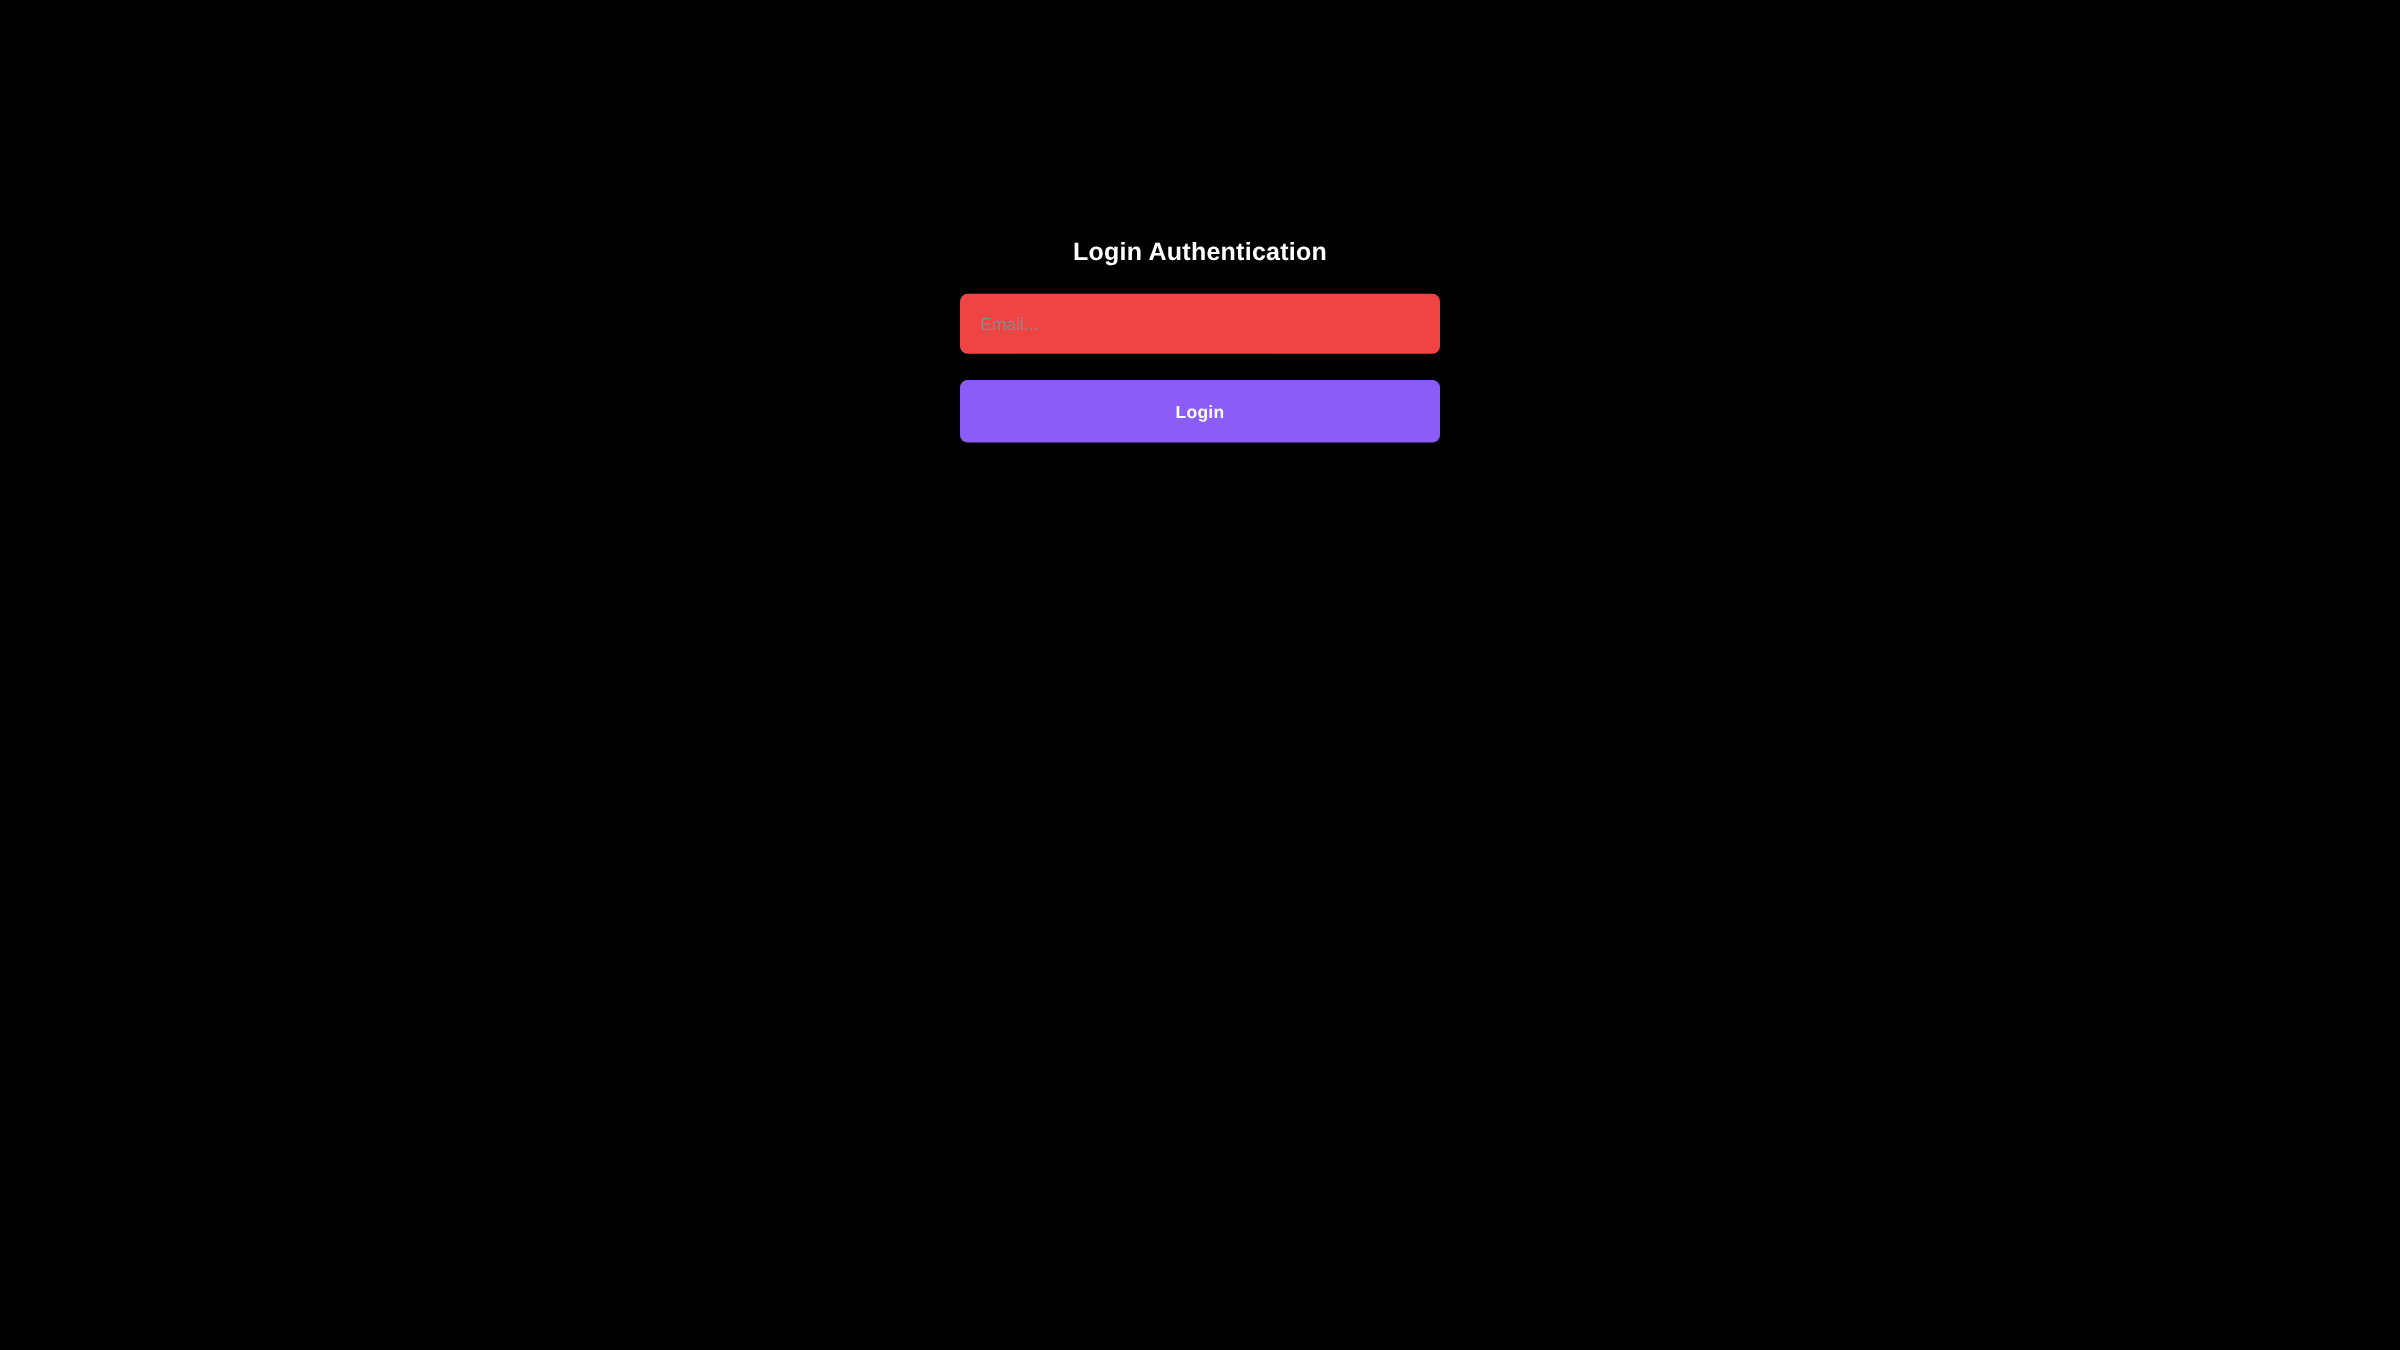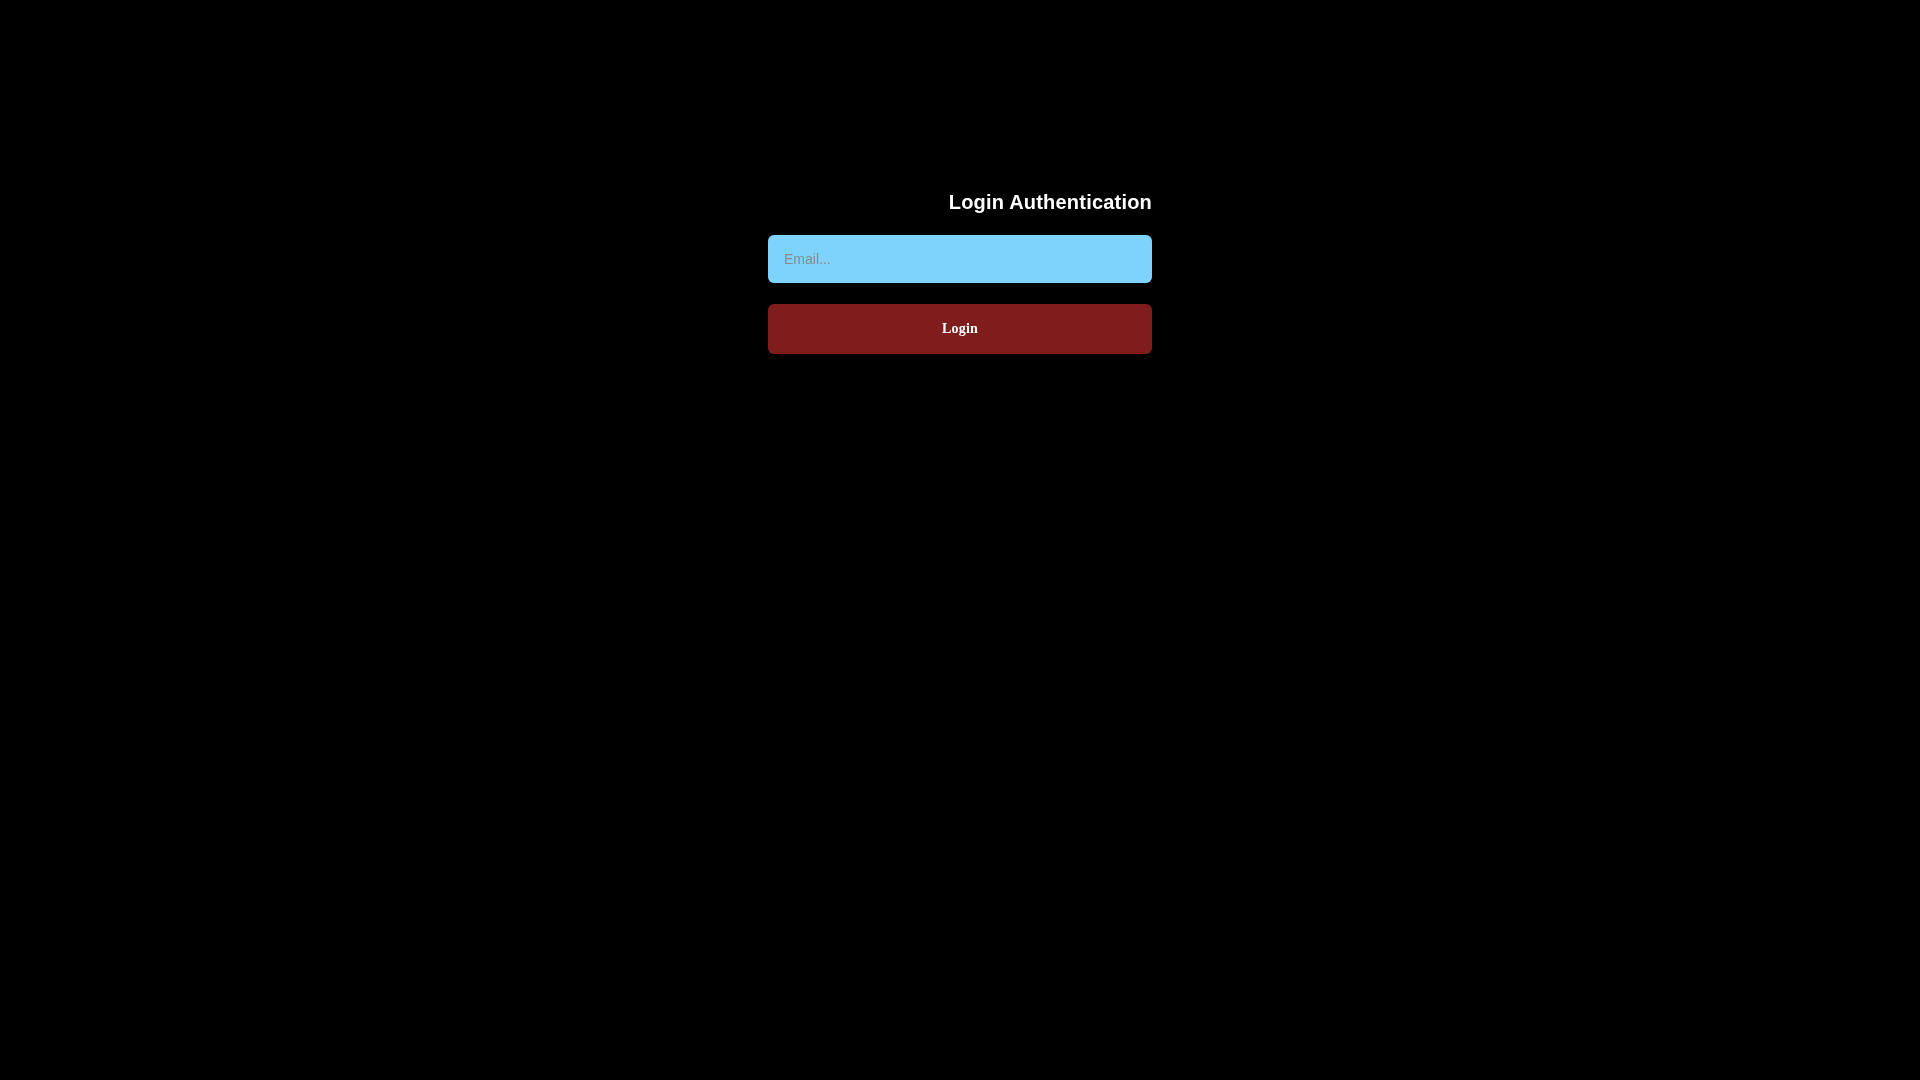--- a/index.html
+++ b/index.html
@@ -15,56 +15,56 @@
   .login-wrapper {
     width: 384px;
     margin: 0 auto;
     padding-top: 192px;
   }
 
   .login-title {
     color: #ffffff;
     font-size: 20px;
     font-weight: bold;
-    text-align: right;
+    text-align: center;
     letter-spacing: 0.2px;
     margin-bottom: 22px;
     line-height: 21px;
   }
 
   .login-input {
     display: block;
     width: 100%;
     height: 48px;
-    background: #7dd3fc;
+    background: #ef4444;
     border: none;
     border-radius: 6px;
     padding: 0 16px;
     font-family: "Liberation Sans", "DejaVu Sans", sans-serif;
     font-size: 14px;
     color: #333333;
     margin-bottom: 21px;
     outline: none;
   }
 
   .login-input::placeholder {
     color: #8a8a8a;
     opacity: 1;
   }
 
   .login-button {
     display: block;
     width: 100%;
     height: 50px;
     margin-top: 2px;
-    background: #7f1d1d;
+    background: #8b5cf6;
     border: none;
     border-radius: 6px;
     color: #ffffff;
-    font-family: Liberation Serif, serif;
+    font-family: Liberation Sans, sans-serif;
     font-size: 14px;
     font-weight: bold;
     letter-spacing: 0.2px;
     cursor: pointer;
     text-align: center;
   }
 </style>
 </head>
 <body>
 

